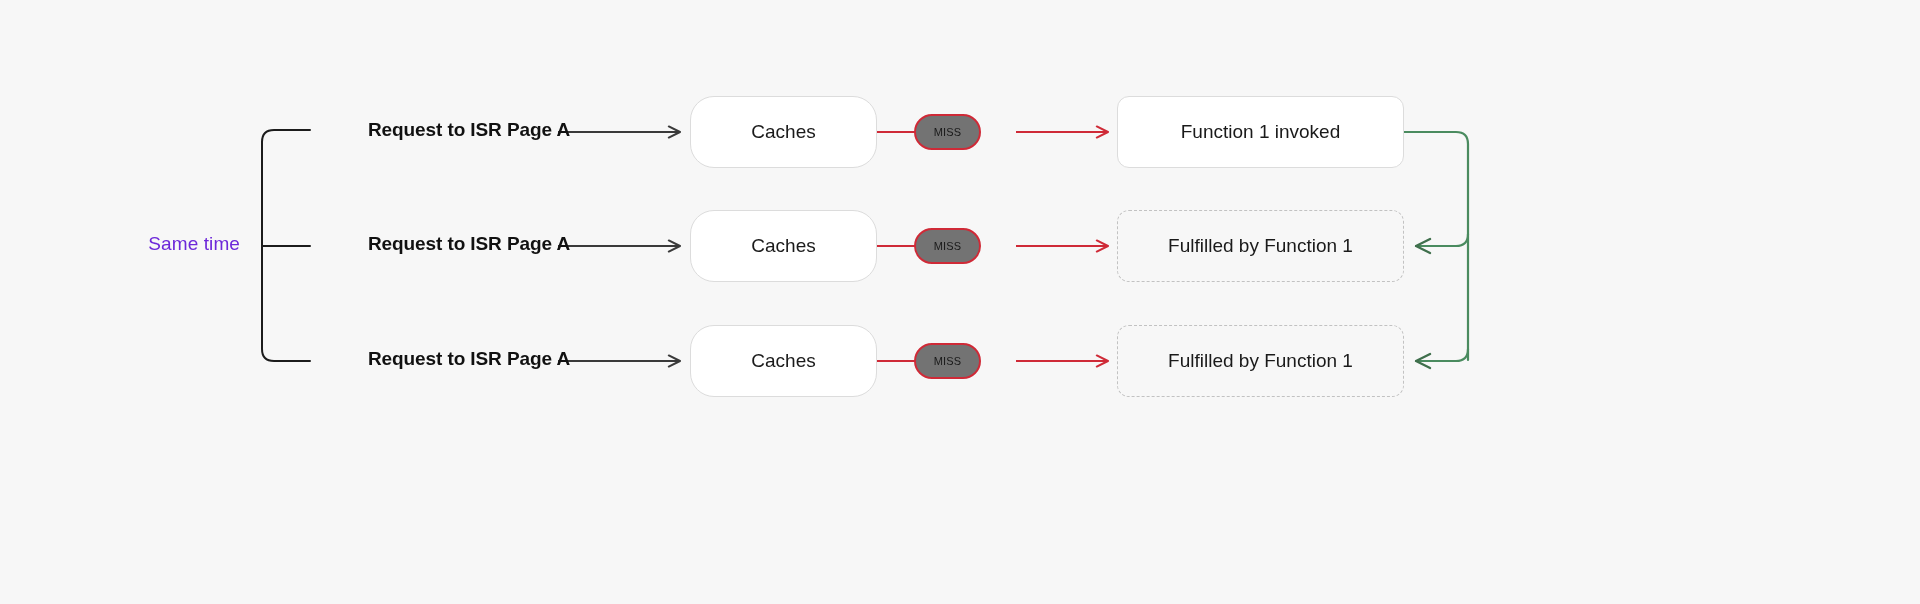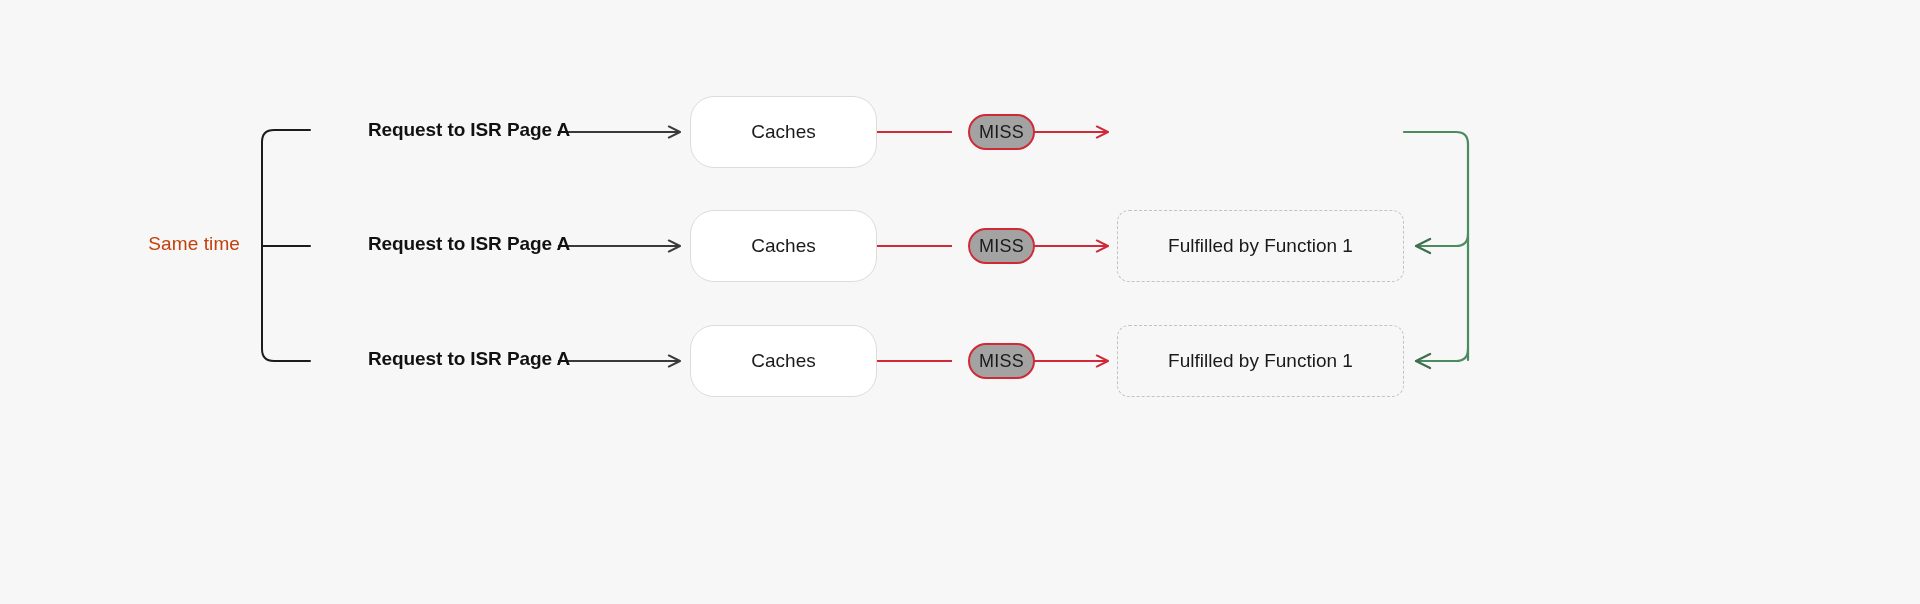--- a/index.html
+++ b/index.html
@@ -33,21 +33,21 @@
 
   
   .same-time-label {
     position: absolute;
     left: 60px;
     top: 233px;
     width: 180px;
     text-align: right;
     font-size: 19px;
     font-weight: 400;
-    color: #c2410c;
+    color: #6d28d9;
     letter-spacing: 0.1px;
     white-space: nowrap;
   }
 
   
   .request-label {
     position: absolute;
     left: 336px;
     width: 210px;
     font-size: 19px;
@@ -78,31 +78,31 @@
     font-weight: 400;
     color: #1a1a1a;
   }
   .cache-box.r1 { top: 96px; }
   .cache-box.r2 { top: 210px; }
   .cache-box.r3 { top: 325px; }
 
   
   .miss-pill {
     position: absolute;
-    left: 968px;
+    left: 914px;
     width: 67px;
     height: 36px;
-    background: #a3a3a3;
+    background: #737373;
     border: 2px solid #cf2a37;
     border-radius: 18px;
     box-sizing: border-box;
     display: flex;
     align-items: center;
     justify-content: center;
-    font-size: 18px;
+    font-size: 11px;
     font-weight: 400;
     color: #1a1a1a;
     letter-spacing: 0.2px;
   }
   .miss-pill.r1 { top: 114px; }
   .miss-pill.r2 { top: 228px; }
   .miss-pill.r3 { top: 343px; }
 
   
   .result-box {
@@ -178,20 +178,21 @@
       <path d="M 1468 234 Q 1468 246 1456 246 L 1416 246" fill="none" stroke="#4a8b5f" stroke-width="2.2" stroke-linecap="round" marker-end="url(#arrow-green)"></path>
       <path d="M 1468 349 Q 1468 361 1456 361 L 1416 361" fill="none" stroke="#4a8b5f" stroke-width="2.2" stroke-linecap="round" marker-end="url(#arrow-green)"></path>
     </g>
   </svg>
 
   <div class="same-time-label">Same time</div>
 
   <div class="request-label r1">Request to ISR Page A</div>
   <div class="cache-box r1">Caches</div>
   <div class="miss-pill r1">MISS</div>
+  <div class="result-box solid r1">Function 1 invoked</div>
 
   <div class="request-label r2">Request to ISR Page A</div>
   <div class="cache-box r2">Caches</div>
   <div class="miss-pill r2">MISS</div>
   <div class="result-box dashed r2">Fulfilled by Function 1</div>
 
   <div class="request-label r3">Request to ISR Page A</div>
   <div class="cache-box r3">Caches</div>
   <div class="miss-pill r3">MISS</div>
   <div class="result-box dashed r3">Fulfilled by Function 1</div>

